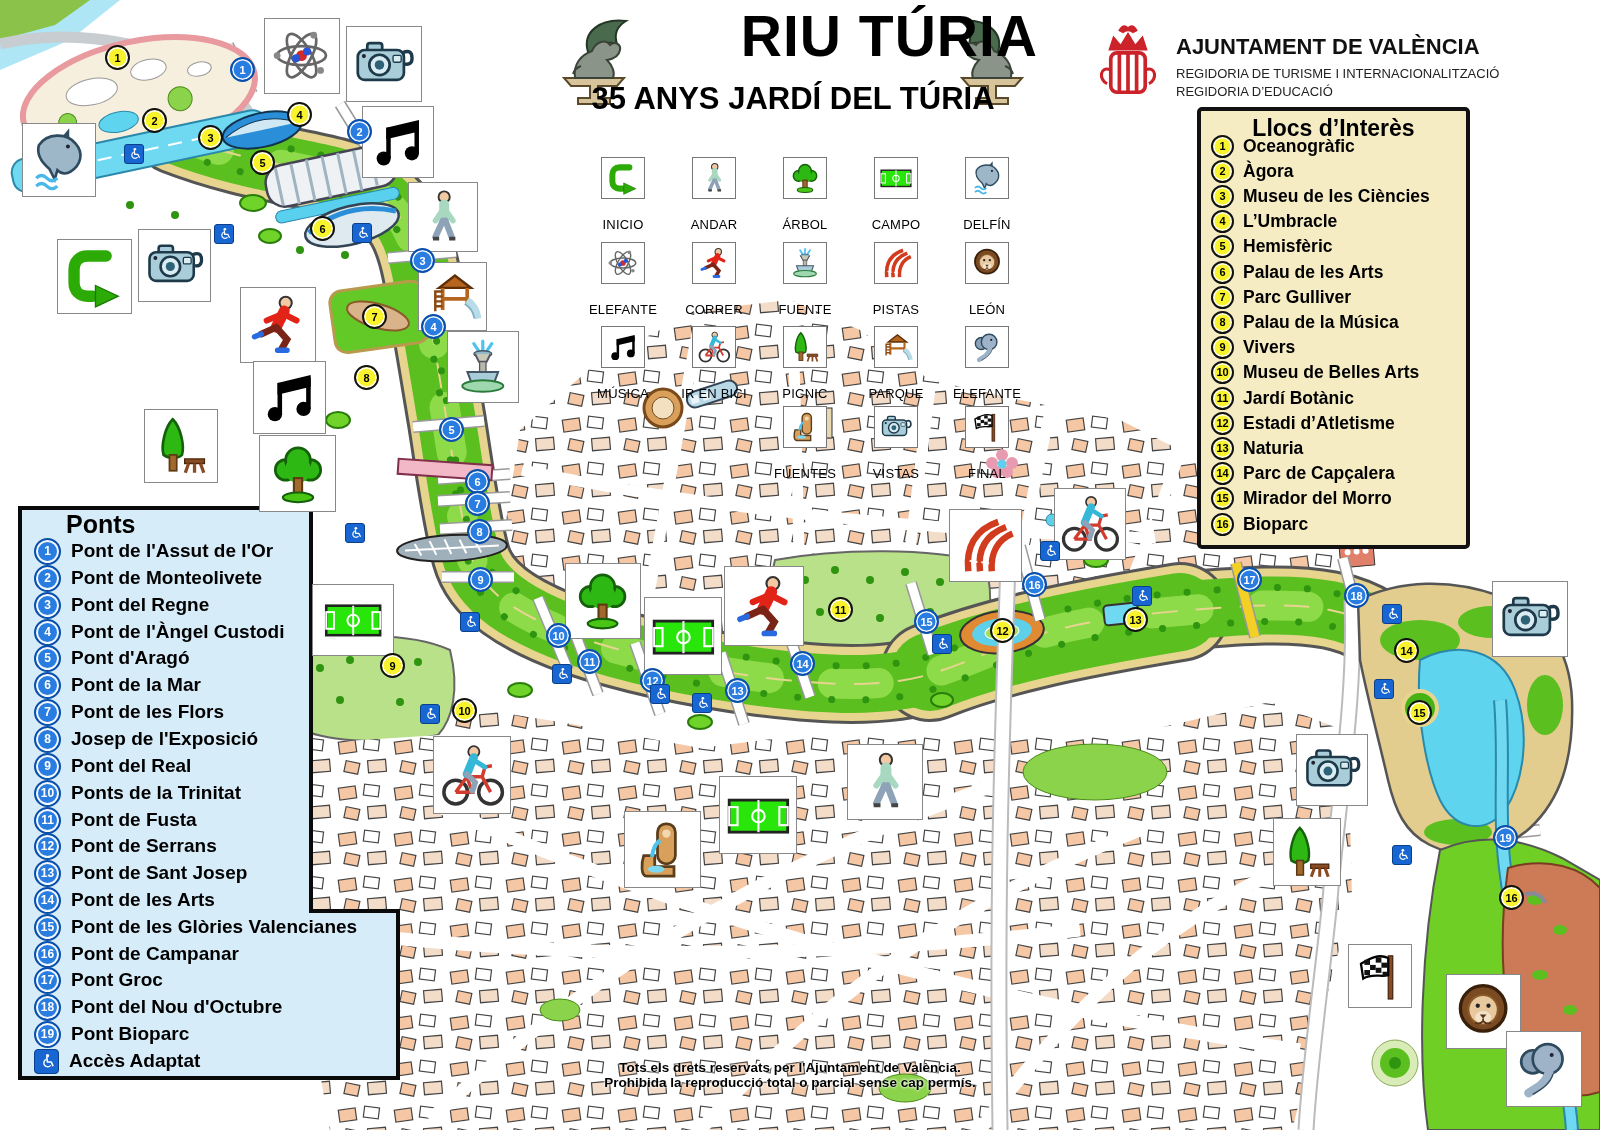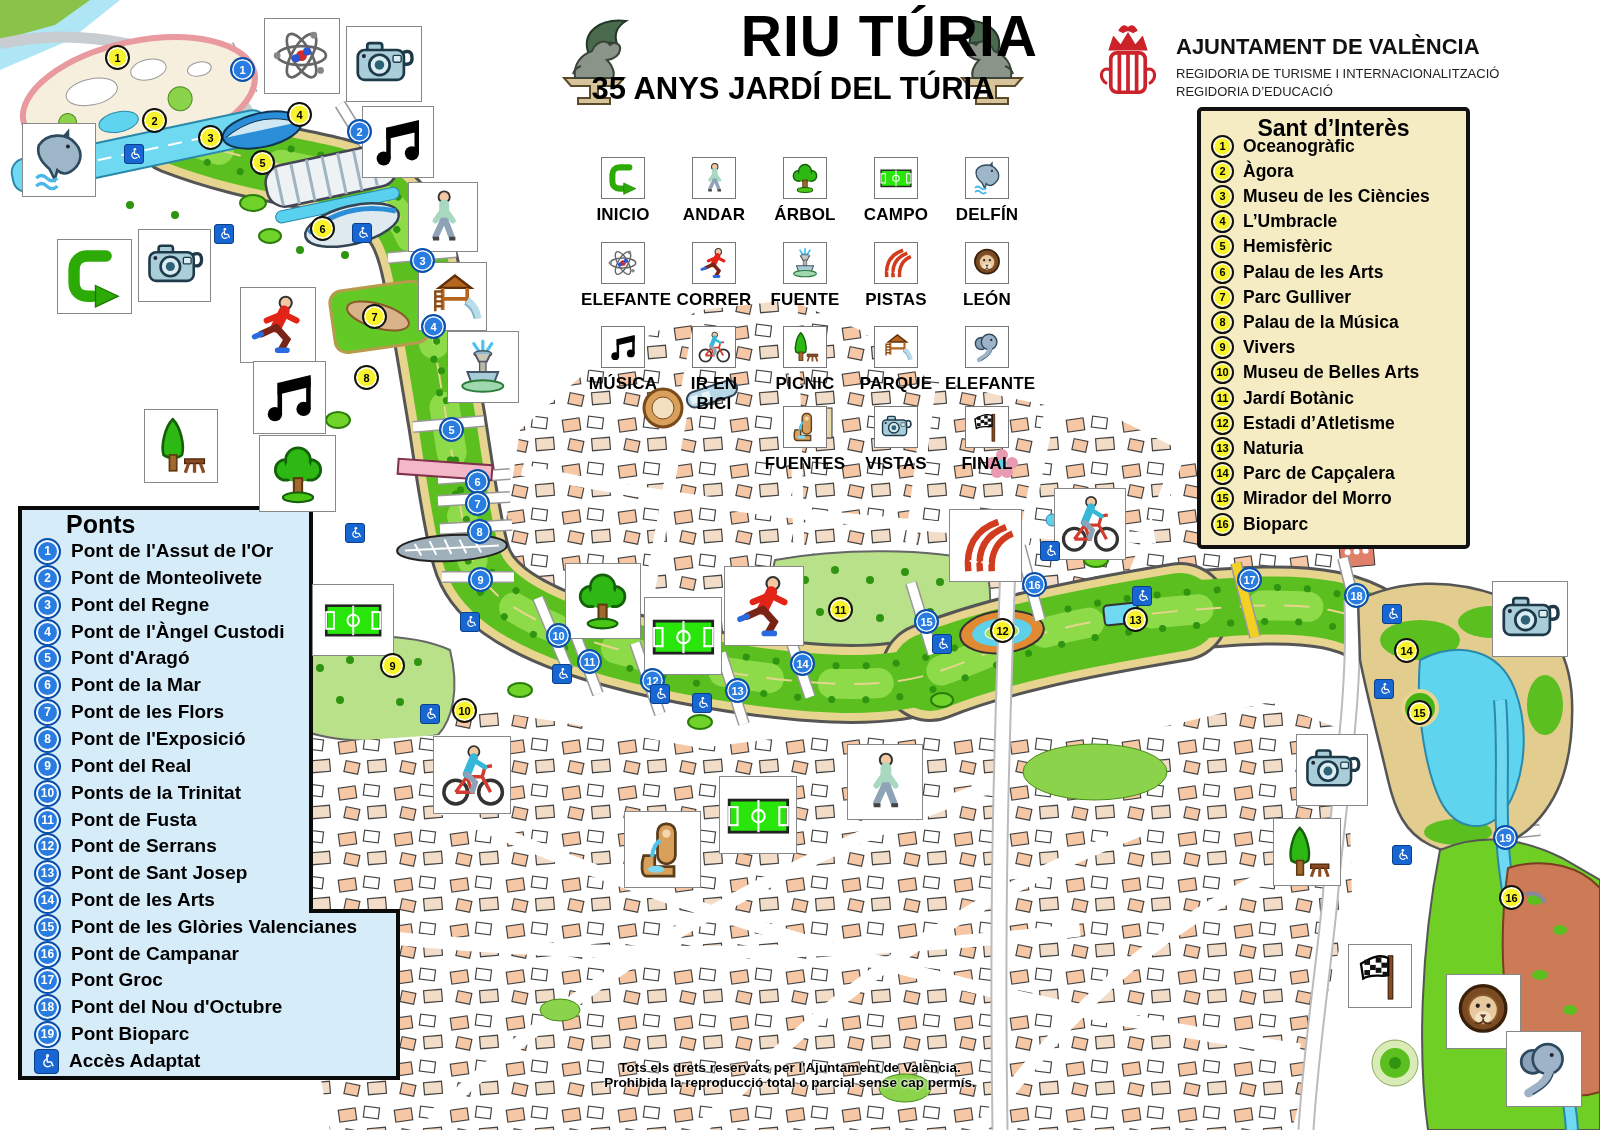--- a/index.html
+++ b/index.html
@@ -4,33 +4,33 @@
 <style>
   html,body{margin:0;padding:0;background:#888;}
   #stage{position:relative;width:1600px;height:1130px;background:#fff;overflow:hidden;
          font-family:"Liberation Sans","DejaVu Sans",sans-serif;}
   #mapsvg{position:absolute;left:0;top:0;z-index:1;}
   .abs{position:absolute;}
   
   #title-block{left:548px;top:8px;width:490px;text-align:center;z-index:5;}
   #main-title{font-size:57px;font-weight:bold;letter-spacing:1px;color:#000;line-height:1.0;text-align:right;}
   #sub-title{font-size:20.5px;font-weight:bold;color:#000;margin-top:1px;}
-  #anniv-title{font-size:31px;font-weight:bold;color:#000;margin-top:6px;}
+  #anniv-title{font-size:31px;font-weight:bold;color:#000;margin-top:16px;}
   .gargoyle{position:absolute;top:14px;width:92px;height:92px;z-index:4;}
   #org-block{left:1096px;top:16px;width:470px;z-index:5;}
   #org-logo{position:absolute;left:0;top:2px;width:64px;height:82px;}
   #org-name{position:absolute;left:80px;top:18px;font-size:22px;font-weight:bold;color:#111;}
   #org-dept1{position:absolute;left:80px;top:50px;font-size:13px;color:#222;}
   #org-dept2{position:absolute;left:80px;top:68px;font-size:13px;color:#222;}
   
   .lg{position:absolute;width:84px;text-align:center;z-index:5;}
   .lgbox{width:42px;height:40px;margin:0 auto;background:#fff;border:1.5px solid #777;
          display:flex;align-items:center;justify-content:center;}
   .lgbox svg{width:36px;height:34px;}
-  .lglabel{font-size:17px;font-weight:bold;color:#000;margin-top:6px;letter-spacing:.2px;}
+  .lglabel{font-size:13px;font-weight:normal;color:#000;margin-top:18px;letter-spacing:.2px;}
   
   #llocs-panel{left:1197px;top:107px;width:273px;height:442px;background:#f5ecc4;
     border:4px solid #111;border-radius:5px;box-sizing:border-box;z-index:6;}
   #llocs-title{position:absolute;left:0;top:4px;width:100%;text-align:center;
     font-size:23px;font-weight:bold;color:#000;}
   .lrow{position:absolute;left:14px;height:24px;display:flex;align-items:center;z-index:7;}
   .ynum{width:19px;height:19px;border-radius:50%;background:#f8f32c;border:2px solid #111;
     box-shadow:inset 0 0 0 1.5px #fff;color:#000;font-size:11px;font-weight:bold;
     display:flex;align-items:center;justify-content:center;flex:0 0 auto;}
   .llab{margin-left:9px;font-size:17.5px;font-weight:bold;color:#000;white-space:nowrap;}
@@ -631,21 +631,21 @@
 <div class="lg" style="left:945px;top:406px">
       <div class="lgbox">
         <svg>
           <use href="#ic-final"></use>
         </svg>
       </div>
       <div class="lglabel">FINAL</div>
     </div>
 
 <div id="llocs-panel" class="abs">
-  <div id="llocs-title">Sant d’Interès</div>
+  <div id="llocs-title">Llocs d’Interès</div>
 </div>
 <div class="lrow" style="left:1211px;top:134px">
       <span class="ynum">1</span>
       <span class="llab">Oceanogràfic</span>
     </div>
 <div class="lrow" style="left:1211px;top:159px">
       <span class="ynum">2</span>
       <span class="llab">Àgora</span>
     </div>
 <div class="lrow" style="left:1211px;top:184px">
@@ -729,21 +729,21 @@
 <div class="prow" style="top:672px">
       <span class="bnum">6</span>
       <span class="plab">Pont de la Mar</span>
     </div>
 <div class="prow" style="top:699px">
       <span class="bnum">7</span>
       <span class="plab">Pont de les Flors</span>
     </div>
 <div class="prow" style="top:726px">
       <span class="bnum">8</span>
-      <span class="plab">Pont de l'Exposició</span>
+      <span class="plab">Josep de l'Exposició</span>
     </div>
 <div class="prow" style="top:753px">
       <span class="bnum">9</span>
       <span class="plab">Pont del Real</span>
     </div>
 <div class="prow" style="top:780px">
       <span class="bnum">10</span>
       <span class="plab">Ponts de la Trinitat</span>
     </div>
 <div class="prow" style="top:807px">

